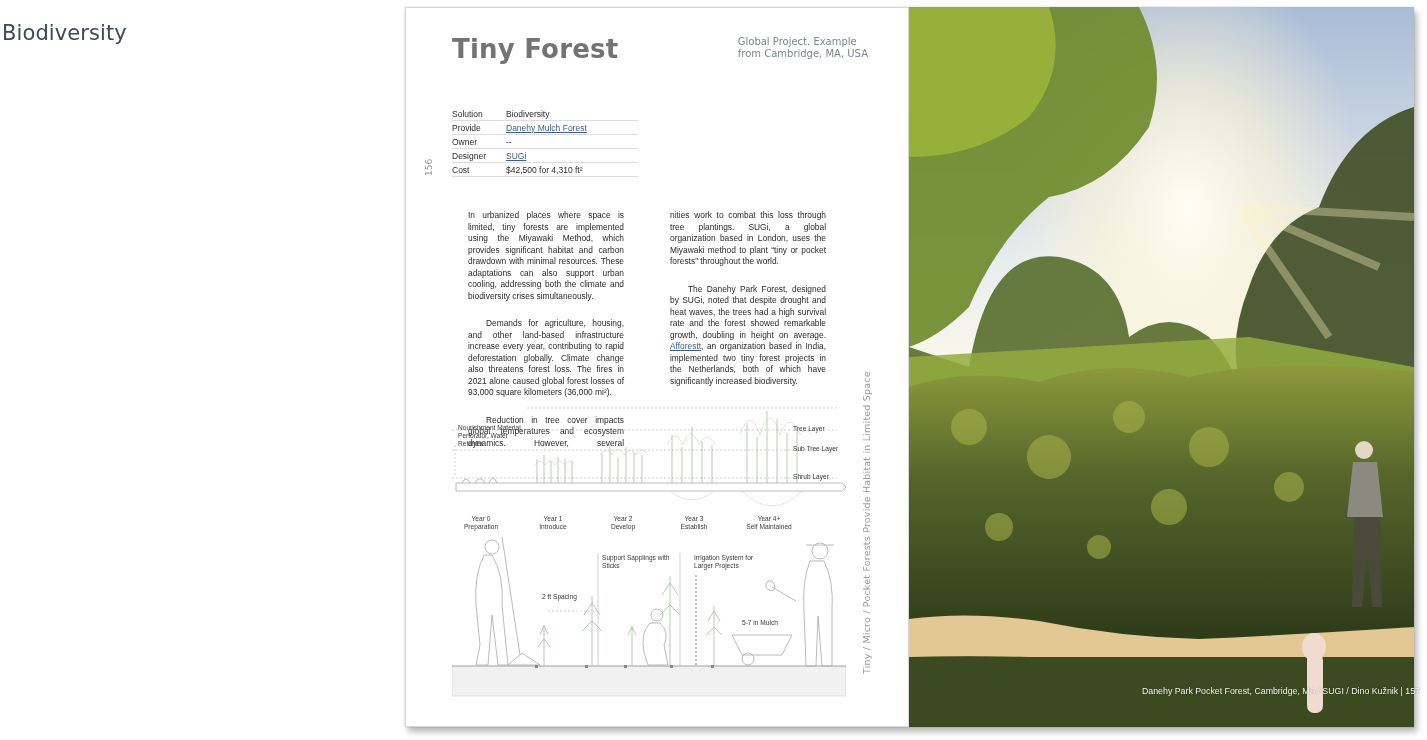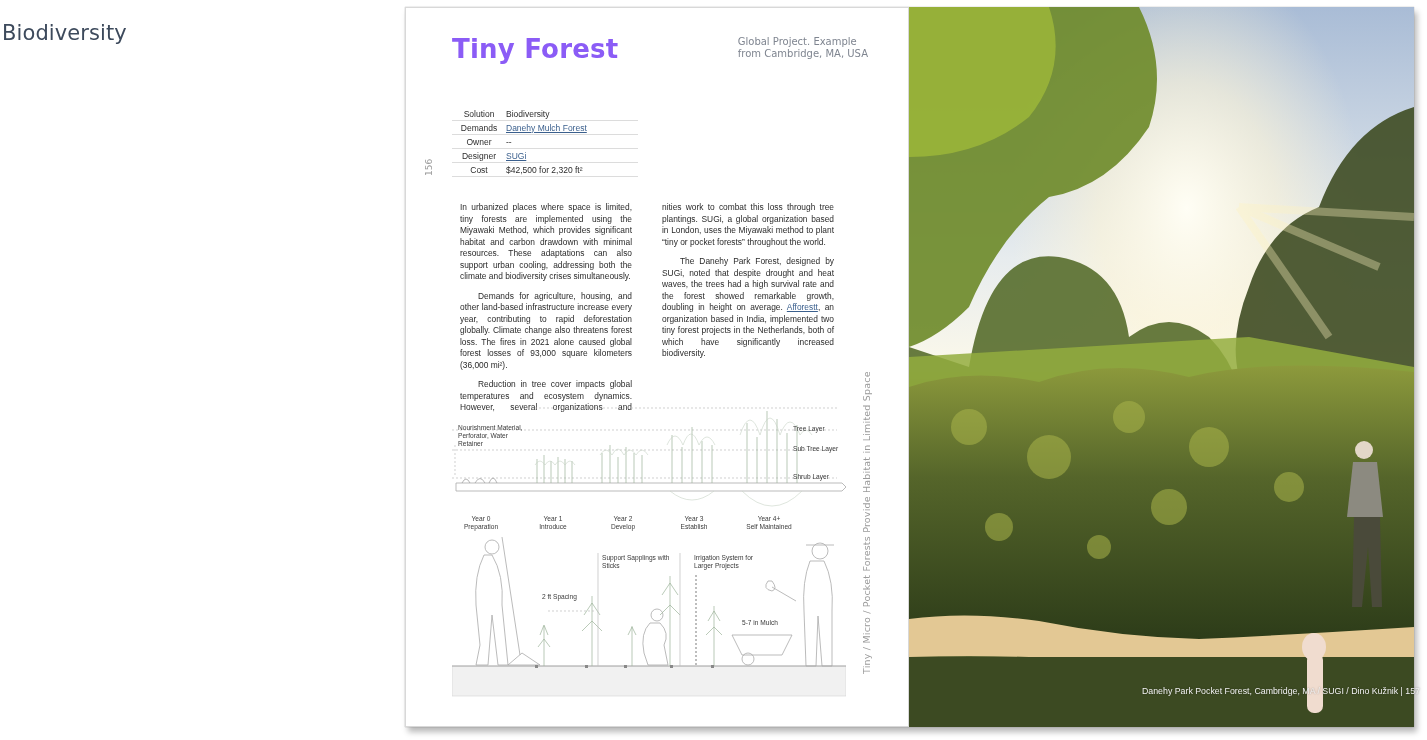--- a/index.html
+++ b/index.html
@@ -20,46 +20,46 @@
   }
   .page-left {
     position: absolute; left: 0; top: 0; width: 504px; height: 720px;
     background: #fff; border: 1px solid #d8d8d8; box-sizing: border-box;
   }
   .page-right {
     position: absolute; left: 504px; top: 0; width: 505px; height: 720px; overflow: hidden; padding-left: 32px;
   }
   .title {
     position: absolute; left: 46px; top: 26px; font-size: 26px; font-weight: bold;
-    color: #8b5cf6; font-family: "DejaVu Sans", sans-serif; letter-spacing: 0.2px;
+    color: #737373; font-family: "DejaVu Sans", sans-serif; letter-spacing: 0.2px;
   }
   .subtitle {
     position: absolute; right: 40px; top: 28px; text-align: left;
     font-size: 10px; line-height: 12px; color: #7f8590;
     font-family: "DejaVu Sans", sans-serif;
   }
   .info-table {
     position: absolute; left: 46px; top: 99px; width: 186px;
     border-collapse: collapse; font-size: 8.5px; color: #2c2c2c;
   }
   .info-table td { padding: 1px 0 1px 0; border-bottom: 1px solid #dcdcdc; height: 11px; }
-  .info-table td.k { width: 54px; text-align: center; }
+  .info-table td.k { width: 54px; }
   .info-table a { color: #3a5f8d; text-decoration: underline; }
   .page-num-left {
     position: absolute; left: 18px; top: 168px; font-size: 9px; color: #9a9a9a;
     transform: rotate(-90deg); transform-origin: left top;
     font-family: "DejaVu Sans", sans-serif;
   }
   .col {
     position: absolute; top: 186px; width: 188px;
     font-size: 8.4px; line-height: 11.5px; color: #2a2a2a; text-align: justify;
   }
   .col.c1 { left: 46px; }
   .col.c2 { left: 248px; }
-  .col p { margin: 8px; }
+  .col p { margin: 16px; }
   .col p.ind { text-indent: 18px; }
   .col a { color: #3a5f8d; text-decoration: underline; }
   .diagram1 { position: absolute; left: 46px; top: 397px; width: 394px; height: 125px; }
   .diagram2 { position: absolute; left: 46px; top: 527px; width: 394px; height: 165px; }
   .lbl { position: absolute; font-size: 6.6px; color: #3a3a3a; line-height: 8px; }
   .lbl.c { text-align: center; }
   .vertical-caption {
     position: absolute; left: 455px; top: 666px; font-size: 9.5px; color: #9a9a9a;
     transform: rotate(-90deg); transform-origin: left top; white-space: nowrap;
     font-family: "DejaVu Sans", sans-serif; letter-spacing: 0.2px;
@@ -84,34 +84,34 @@
       <div>from Cambridge, MA, USA</div>
     </div>
 
     <table class="info-table">
       <tbody>
           <tr>
         <td class="k">Solution</td>
         <td>Biodiversity</td>
       </tr>
       <tr>
-        <td class="k">Demands</td>
+        <td class="k">Provide</td>
         <td><a href="#">Danehy Mulch Forest</a></td>
       </tr>
       <tr>
         <td class="k">Owner</td>
         <td>--</td>
       </tr>
       <tr>
         <td class="k">Designer</td>
         <td><a href="#">SUGi</a></td>
       </tr>
       <tr>
         <td class="k">Cost</td>
-        <td>$42,500 for 2,320 ft²</td>
+        <td>$42,500 for 4,310 ft²</td>
       </tr>
     </tbody>
       </table>
 
     <div class="page-num-left">156</div>
 
     <div class="col c1">
       <p>In urbanized places where space is limited, tiny forests are implemented using the Miyawaki Method, which provides significant habitat and carbon drawdown with minimal resources. These adaptations can also support urban cooling, addressing both the climate and biodiversity crises simultaneously.</p>
       <p class="ind">Demands for agriculture, housing, and other land-based infrastructure increase every year, contributing to rapid deforestation globally. Climate change also threatens forest loss. The fires in 2021 alone caused global forest losses of 93,000 square kilometers (36,000 mi²).</p>
       <p class="ind" style="height:35px;overflow:hidden;"><span>Reduction in tree cover impacts global temperatures and ecosystem dynamics. However, several organizations and communities work to combat this loss through tree plantings. SUGi, a global organization based in London, uses the Miyawaki method to plant “tiny or pocket forests” throughout the world.</span></p>

